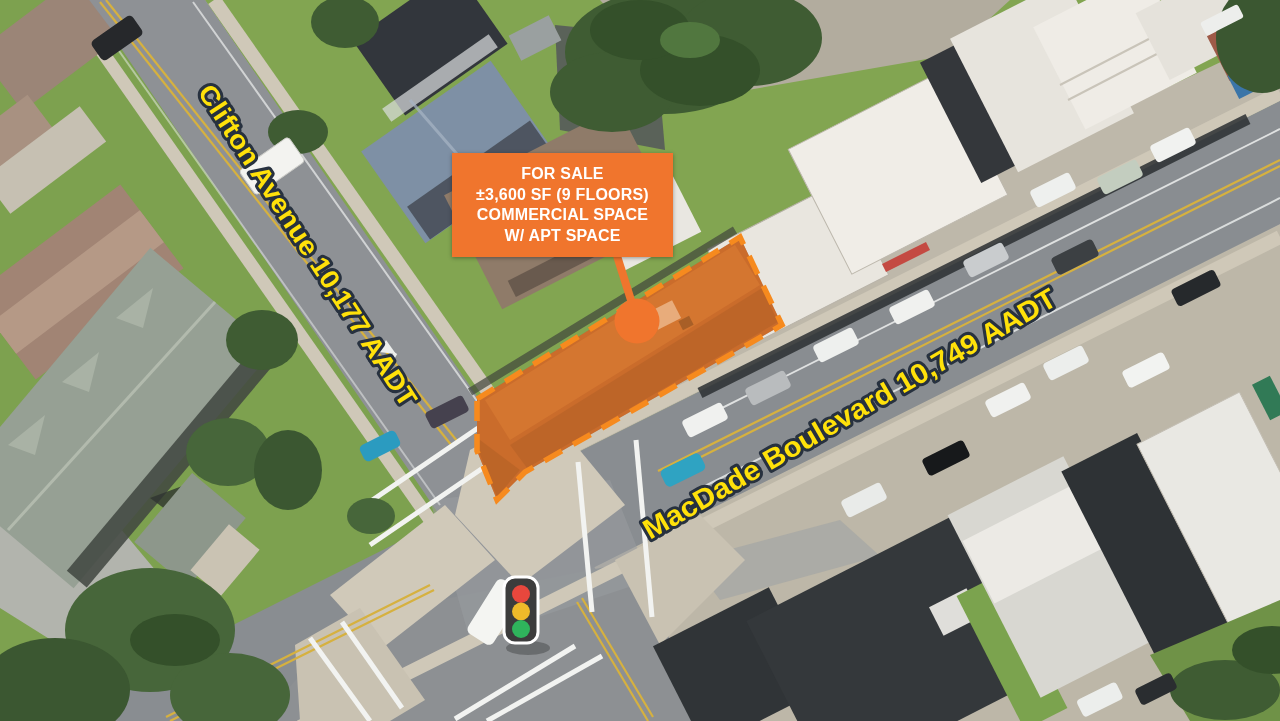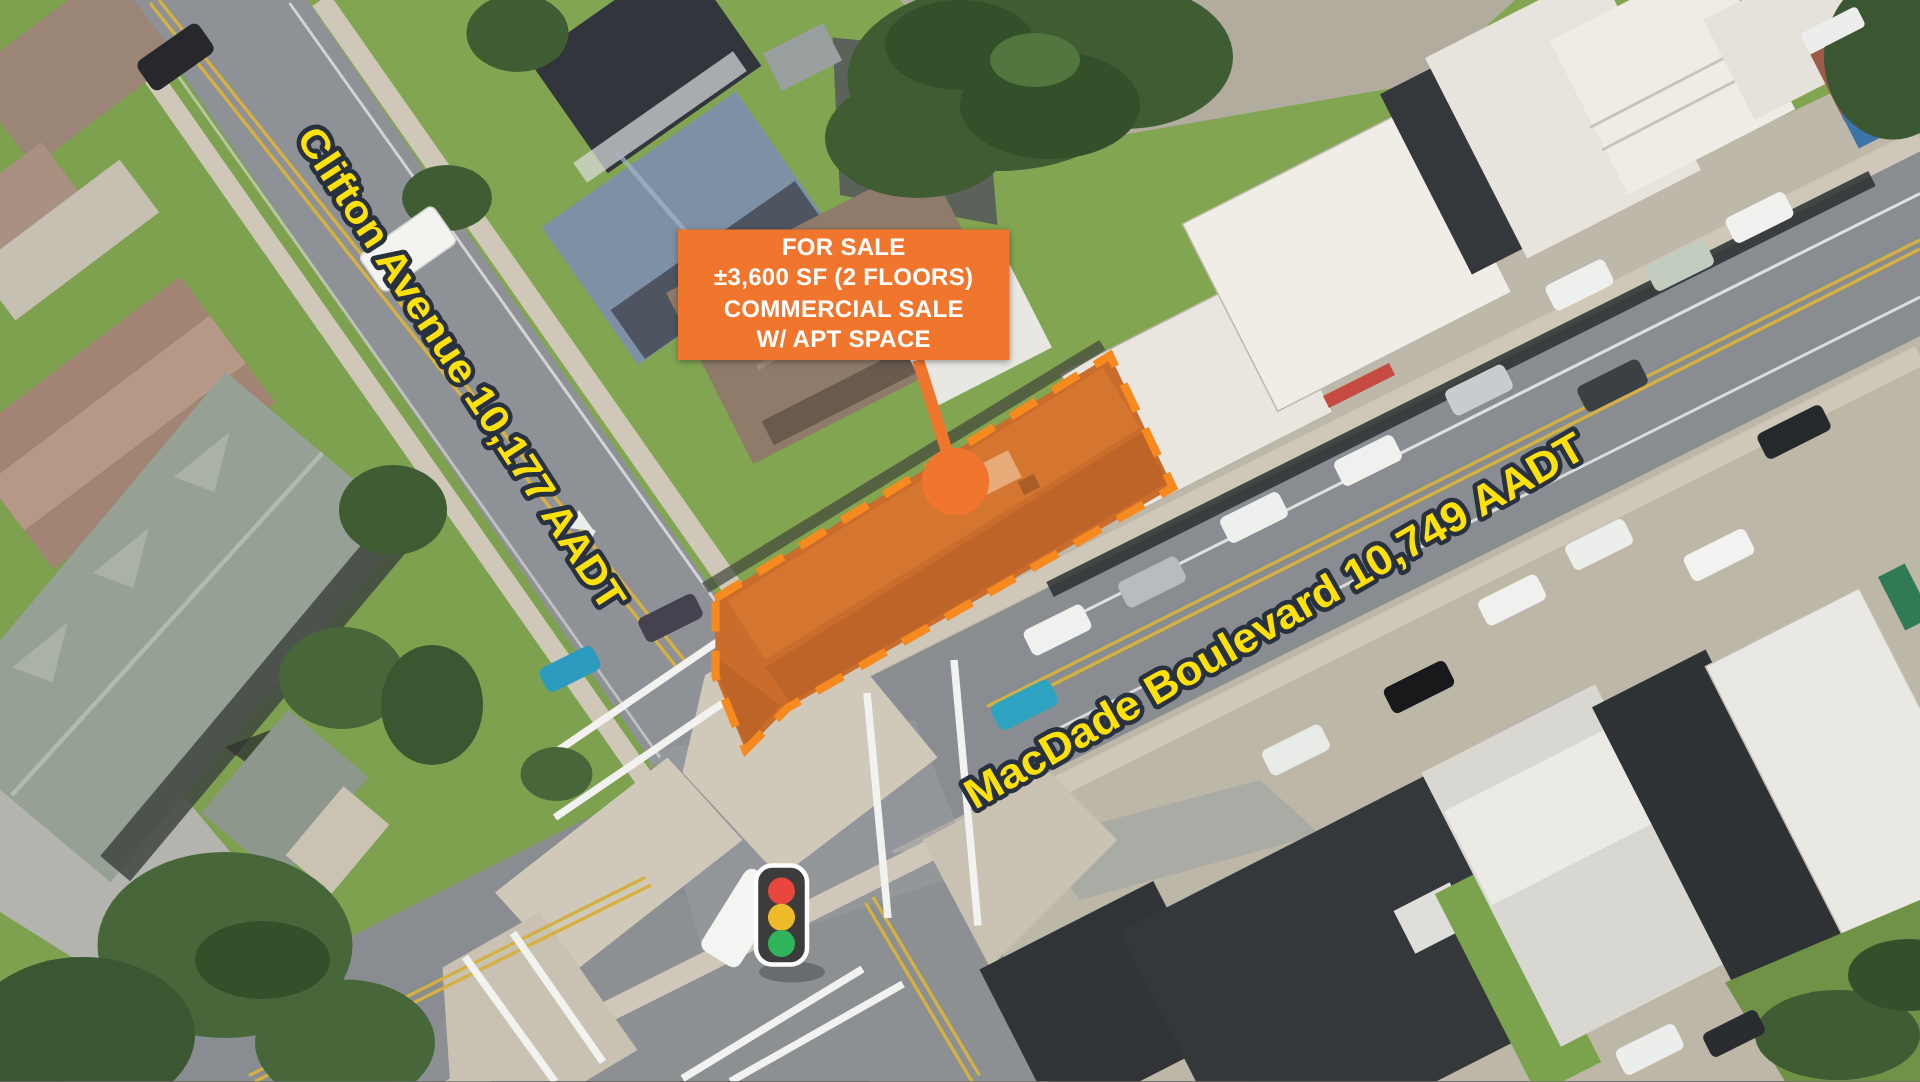--- a/index.html
+++ b/index.html
@@ -1,19 +1,19 @@
 <!DOCTYPE html>
 <html><head>
 <meta charset="utf-8">
 <style>
   html,body{margin:0;padding:0;background:#222;}
   .stage{position:relative;width:1280px;height:721px;overflow:hidden;
          font-family:"Liberation Sans",sans-serif;background:#a7a9a2;}
   .stage svg{position:absolute;left:0;top:0;}
-  .callout{position:absolute;left:452px;top:153px;width:221px;height:87px;
+  .callout{position:absolute;left:452px;top:153px;width:221px;height:104px;
            background:#F0752D;color:#ffffff;display:flex;flex-direction:column;
            justify-content:center;align-items:center;text-align:center;
            font-weight:700;font-size:16px;line-height:20.5px;letter-spacing:.2px;
            box-shadow:0 1px 4px rgba(0,0,0,.35);z-index:5;}
   .road-label{font-weight:700;paint-order:stroke;stroke-linejoin:round;}
 </style>
 </head>
 <body>
 
 <div class="stage">
@@ -227,17 +227,17 @@
   </g>
 
   <g>
     <text class="road-label" transform="translate(197,92) rotate(57)" font-size="26.5" textLength="378" lengthAdjust="spacingAndGlyphs" stroke-width="6" stroke="#27313F" fill="#FFE10A">Clifton Avenue 10,177 AADT</text>
     <text class="road-label" transform="translate(650,540) rotate(-30)" font-size="28" textLength="472" lengthAdjust="spacingAndGlyphs" stroke-width="6" stroke="#27313F" fill="#FFE10A">MacDade Boulevard 10,749 AADT</text>
   </g>
 </svg>
 
   <div class="callout">
     <div>FOR SALE</div>
-    <div>±3,600 SF (2 FLOORS)</div>
-    <div>COMMERCIAL SALE</div>
+    <div>±3,600 SF (9 FLOORS)</div>
+    <div>COMMERCIAL SPACE</div>
     <div>W/ APT SPACE</div>
   </div>
 </div>
 
 </body></html>

